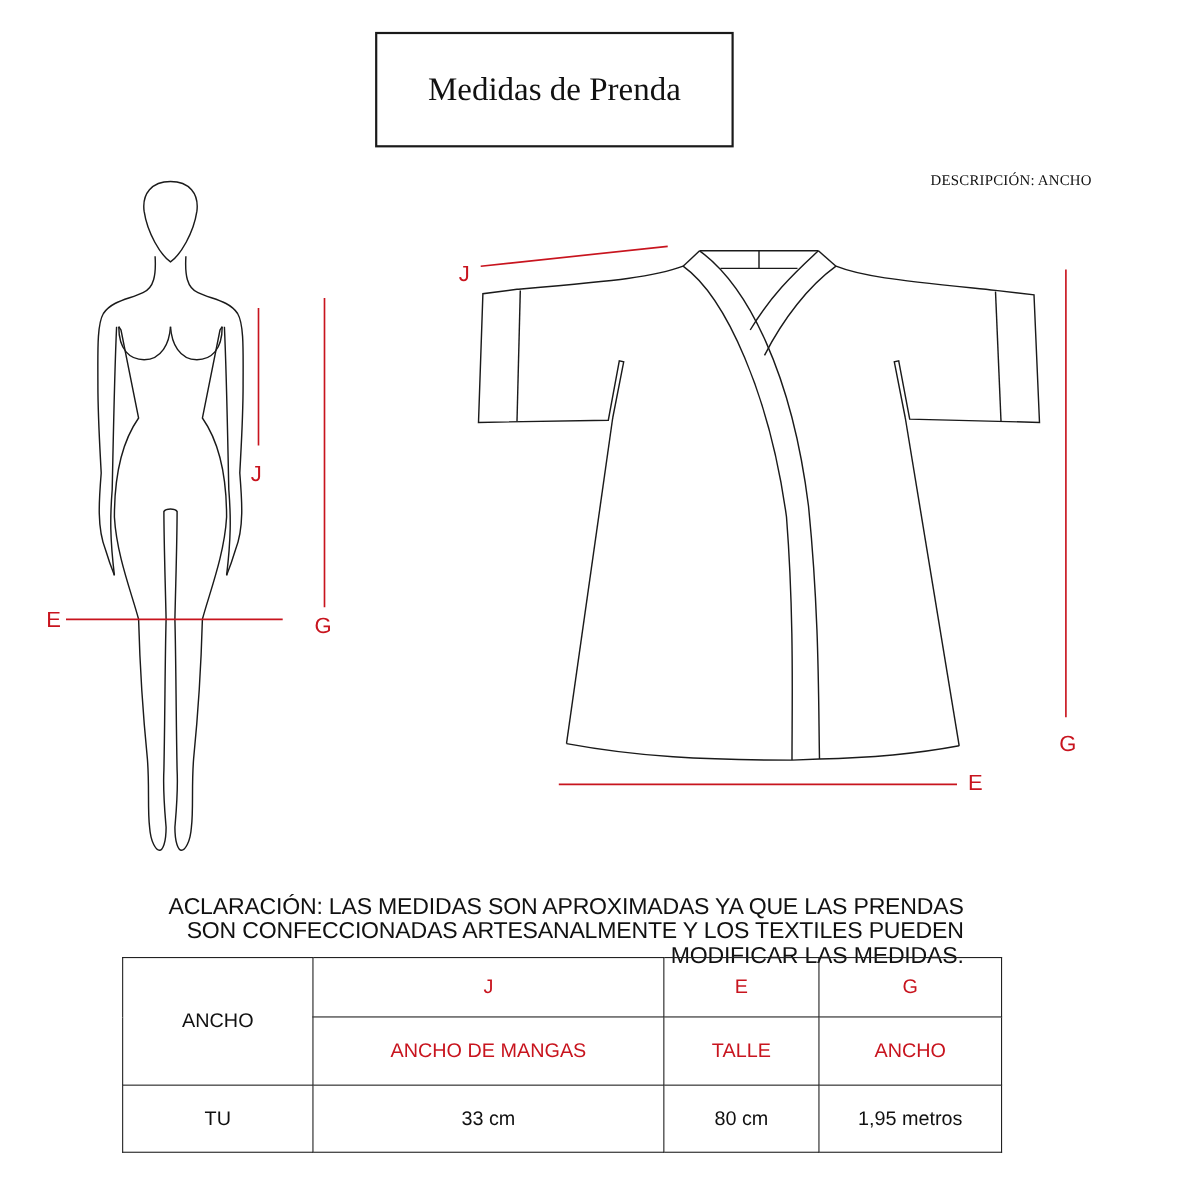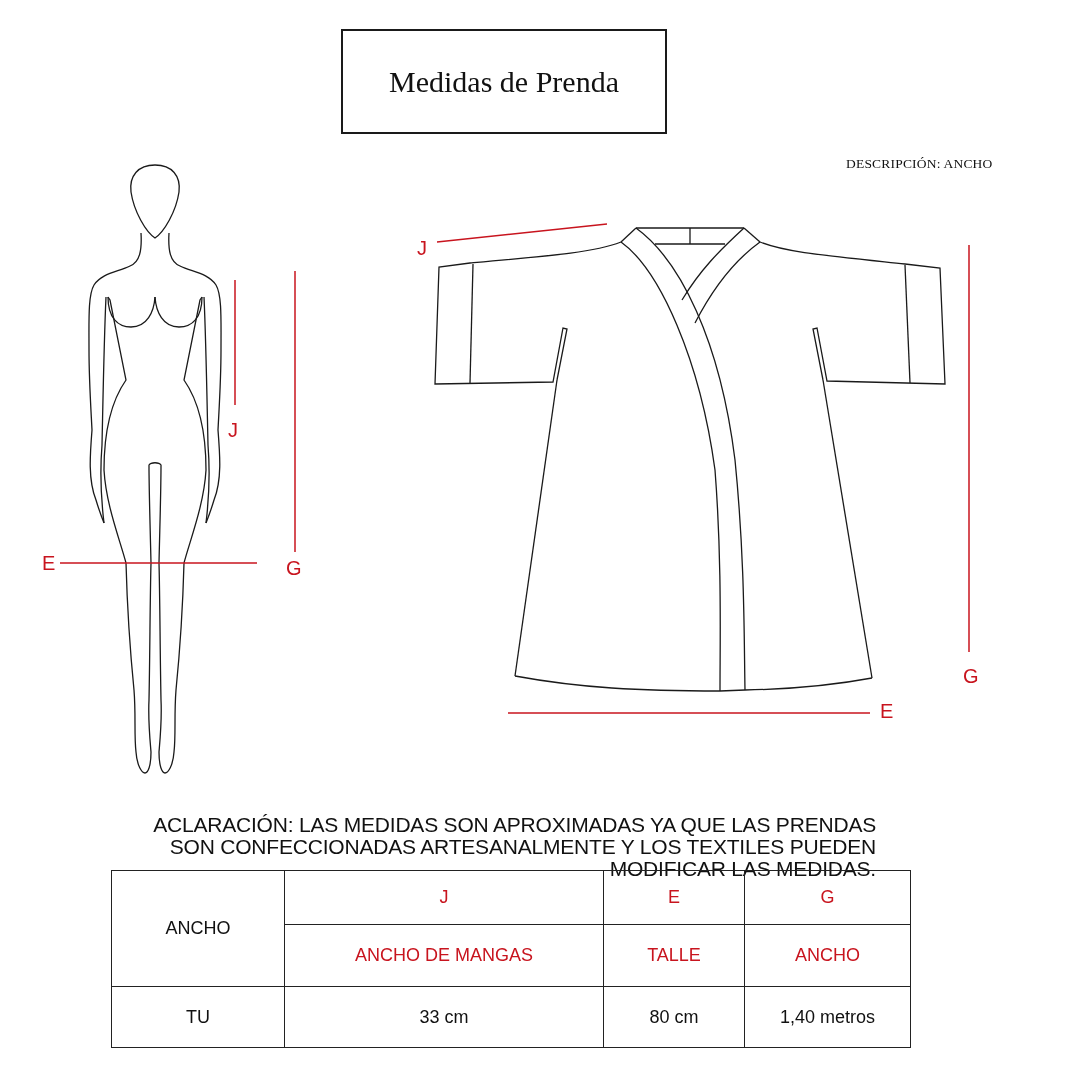--- a/index.html
+++ b/index.html
@@ -121,16 +121,16 @@
   </tr>
   <tr style="height:62px;">
     <td class="red">ANCHO DE MANGAS</td>
     <td class="red">TALLE</td>
     <td class="red">ANCHO</td>
   </tr>
   <tr style="height:61px;">
     <td>TU</td>
     <td>33 cm</td>
     <td>80 cm</td>
-    <td>1,40 metros</td>
+    <td>1,95 metros</td>
   </tr>
 </tbody>
   </table>
 
 </body></html>

